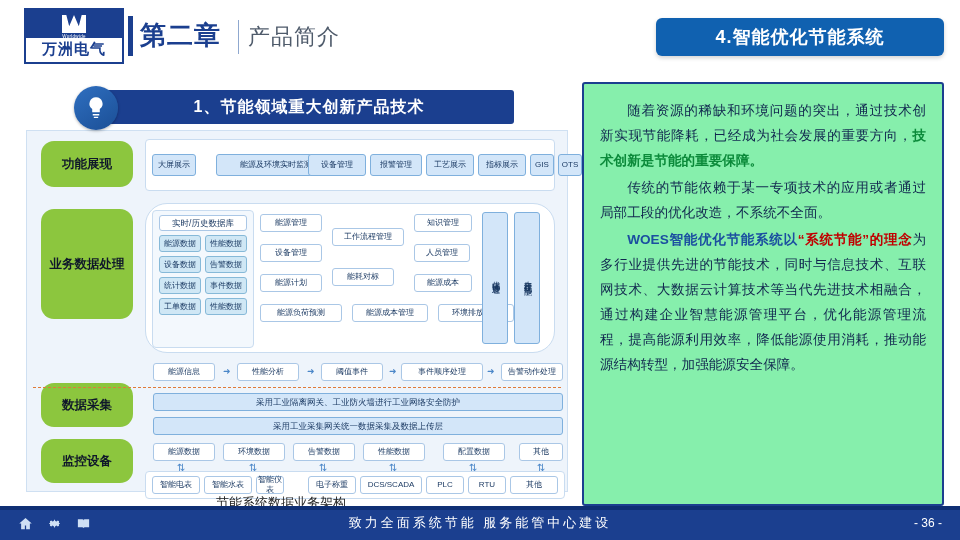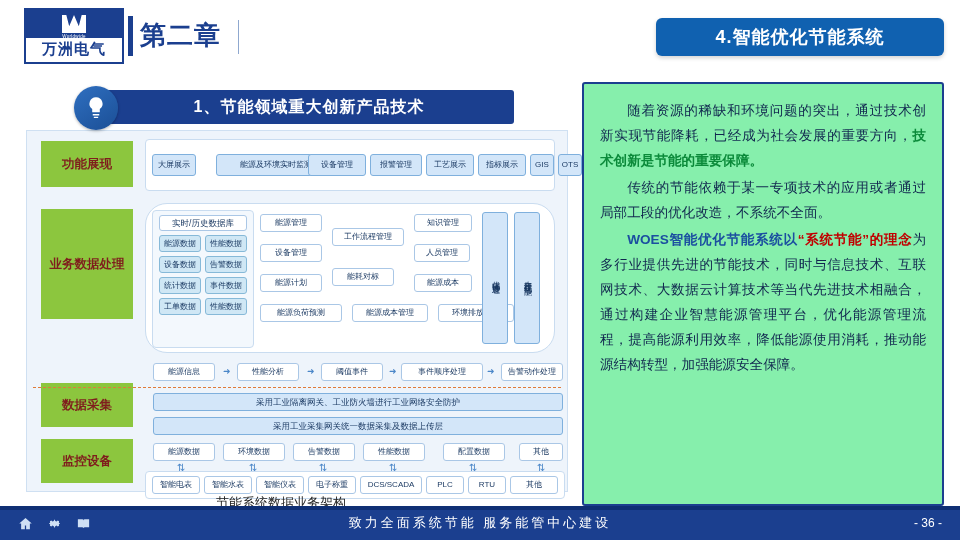--- a/index.html
+++ b/index.html
@@ -25,21 +25,21 @@
   .left{position:absolute;left:18px;top:82px;width:548px;height:412px;}
   .circle-icon{position:absolute;left:56px;top:4px;width:44px;height:44px;border-radius:50%;background:linear-gradient(145deg,#2f6fc0,#1b4f96);display:flex;align-items:center;justify-content:center;z-index:3;box-shadow:0 1px 3px rgba(0,0,0,.3);}
   .circle-icon svg{width:26px;height:26px;}
   .ribbon{position:absolute;left:86px;top:8px;width:410px;height:34px;background:#1b3f8f;border-radius:3px;display:flex;align-items:center;justify-content:center;}
   .ribbon span{color:#fff;font-size:16px;font-weight:bold;letter-spacing:1px;}
 
   .diagram{position:absolute;left:8px;top:48px;width:540px;height:360px;background:#eef4fb;border:1px solid #cfe0f2;}
   .dtitle{position:absolute;left:198px;top:412px;font-size:13px;color:#222;}
 
   
-  .glabel{position:absolute;background:#8cc63e;color:#7f1d1d;border-radius:0;display:flex;align-items:center;justify-content:center;text-align:center;font-size:12.5px;font-weight:bold;line-height:16px;}
+  .glabel{position:absolute;background:#8cc63e;color:#0f172a;border-radius:13px;display:flex;align-items:center;justify-content:center;text-align:center;font-size:12.5px;font-weight:bold;line-height:16px;}
   .g1{left:14px;top:10px;width:92px;height:46px;}
   .g2{left:14px;top:78px;width:92px;height:110px;}
   .g3{left:14px;top:252px;width:92px;height:44px;}
   .g4{left:14px;top:308px;width:92px;height:44px;}
 
   .panel{position:absolute;background:#ffffff;border:1px solid #c9dcf0;border-radius:4px;}
   .box{position:absolute;background:#e9f1fb;border:1px solid #9fc0e4;border-radius:3px;display:flex;align-items:center;justify-content:center;text-align:center;color:#16355f;font-size:8px;line-height:10px;padding:0 1px;box-sizing:border-box;}
   .box.blue{background:#d3e6f9;border-color:#7fb0dd;}
   .box.teal{background:#cfe7f5;border-color:#86b9d8;}
   .box.white{background:#fff;border-color:#aac7e6;}
@@ -72,20 +72,21 @@
     <div class="logo-top">
       <div class="logo-mark"></div>
       <div class="logo-en">Worldwide</div>
     </div>
     <div class="logo-cn">万洲电气</div>
   </div>
 
   <div class="chapter-bar"></div>
   <div class="chapter-title">第二章</div>
   <div class="chapter-div"></div>
+  <div class="chapter-sub">产品简介</div>
 
   <div class="sec-badge">
     <span>4.智能优化节能系统</span>
   </div>
 
   <div class="left">
 
     <div class="circle-icon">
       <svg viewBox="0 0 24 24">
         <path fill="#ffffff" d="M12 2a6 6 0 0 0-3.5 10.9V16h7v-3.1A6 6 0 0 0 12 2zM9 17.5h6V19H9zM10 20h4v1.2h-4z"></path>
@@ -165,21 +166,21 @@
       <div class="box white" style="left:126px;top:312px;width:62px;height:18px;">能源数据</div>
       <div class="box white" style="left:196px;top:312px;width:62px;height:18px;">环境数据</div>
       <div class="box white" style="left:266px;top:312px;width:62px;height:18px;">告警数据</div>
       <div class="box white" style="left:336px;top:312px;width:62px;height:18px;">性能数据</div>
       <div class="box white" style="left:416px;top:312px;width:62px;height:18px;">配置数据</div>
       <div class="box white" style="left:492px;top:312px;width:44px;height:18px;">其他</div>
 
       <div class="panel" style="left:118px;top:340px;width:418px;height:26px;">
         <div class="box white" style="left:6px;top:4px;width:48px;height:18px;">智能电表</div>
         <div class="box white" style="left:58px;top:4px;width:48px;height:18px;">智能水表</div>
-        <div class="box white" style="left:110px;top:4px;width:48px;height:18px;">智能仪表</div>
+        <div class="box white" style="left:110px;top:4px;width:28px;height:18px;">智能仪表</div>
         <div class="box white" style="left:162px;top:4px;width:48px;height:18px;">电子称重</div>
         <div class="box white" style="left:214px;top:4px;width:62px;height:18px;">DCS/SCADA</div>
         <div class="box white" style="left:280px;top:4px;width:38px;height:18px;">PLC</div>
         <div class="box white" style="left:322px;top:4px;width:38px;height:18px;">RTU</div>
         <div class="box white" style="left:364px;top:4px;width:48px;height:18px;">其他</div>
       </div>
 
       <span class="arrow" style="left:150px;top:332px;font-size:10px;">⇅</span>
       <span class="arrow" style="left:222px;top:332px;font-size:10px;">⇅</span>
       <span class="arrow" style="left:292px;top:332px;font-size:10px;">⇅</span>

